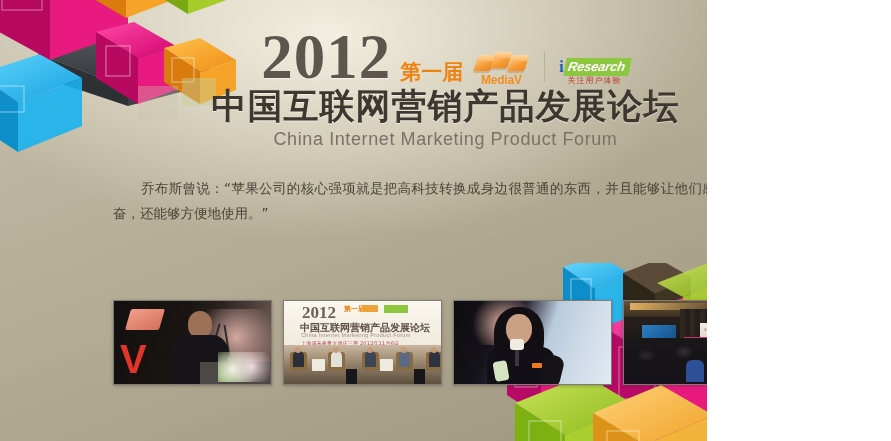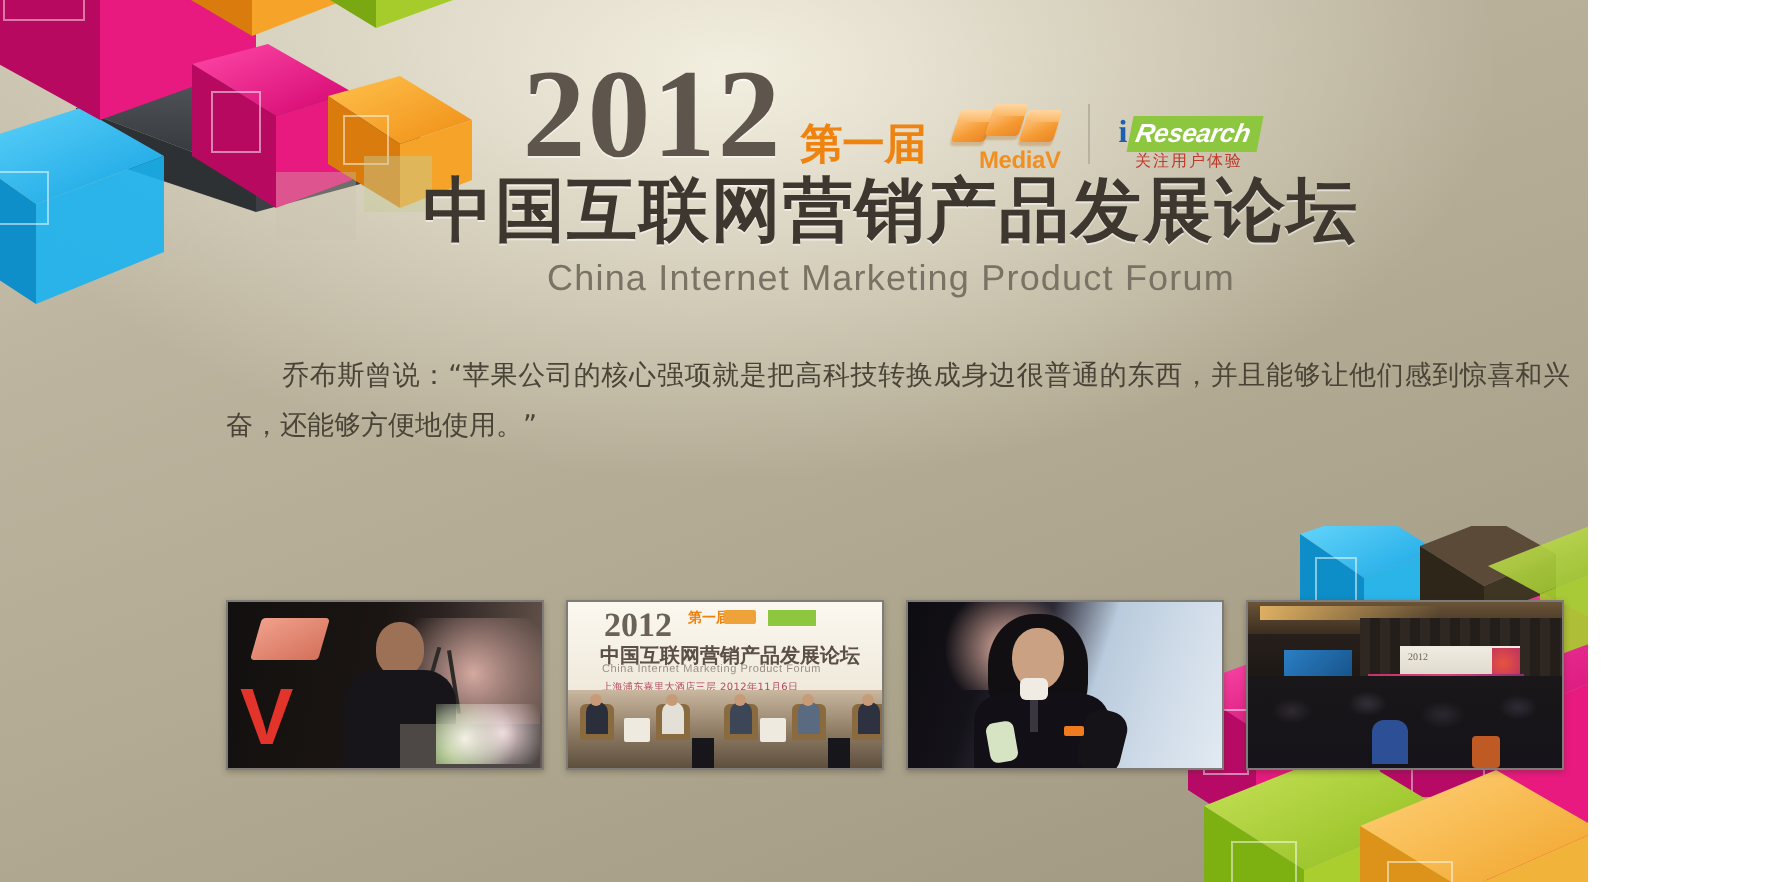--- a/index.html
+++ b/index.html
@@ -3,21 +3,21 @@
 <meta charset="utf-8">
 <style>
   * { box-sizing: border-box; margin: 0; padding: 0; }
   html, body {
     width: 891px; height: 441px;
     font-family: "Liberation Sans", "DejaVu Sans", sans-serif;
     overflow: hidden;
   }
   #banner {
     position: relative;
-    width: 794px; height: 441px;
+    width: 707px; height: 441px;
     background:
       radial-gradient(ellipse 620px 330px at 46% 8%, #f3efe0 0%, rgba(243,239,224,0) 62%),
       linear-gradient(160deg, #cdc7b4 0%, #bcb49e 26%, #b3ab93 52%, #a8a089 78%, #9e967f 100%);
     overflow: hidden;
   }
 
   
   .deco { position: absolute; pointer-events: none; }
   #deco-tl { left: -22px; top: -64px; }
   #deco-br { right: -30px; bottom: -52px; }
@@ -39,21 +39,21 @@
   }
   #edition {
     font-size: 21px; font-weight: 700; color: #ef8310;
     line-height: 1; padding-bottom: 5px; letter-spacing: 0px;
     font-family: "DejaVu Sans", "Liberation Sans", sans-serif;
   }
 
   
   #mediav-logo {
     width: 58px; padding-bottom: 2px;
-    display: flex; flex-direction: column; align-items: flex-end;
+    display: flex; flex-direction: column; align-items: center;
   }
   #mediav-boxes { position: relative; width: 54px; height: 21px; }
   .mv-box {
     position: absolute; width: 17px; height: 11px;
     background: linear-gradient(150deg,#fdc07a 0%,#f59a32 55%,#e8852a 100%);
     border-radius: 2px;
     transform: skewX(-18deg);
     box-shadow: 0 2px 1px rgba(180,100,20,0.30);
   }
   .mv-box::before {

